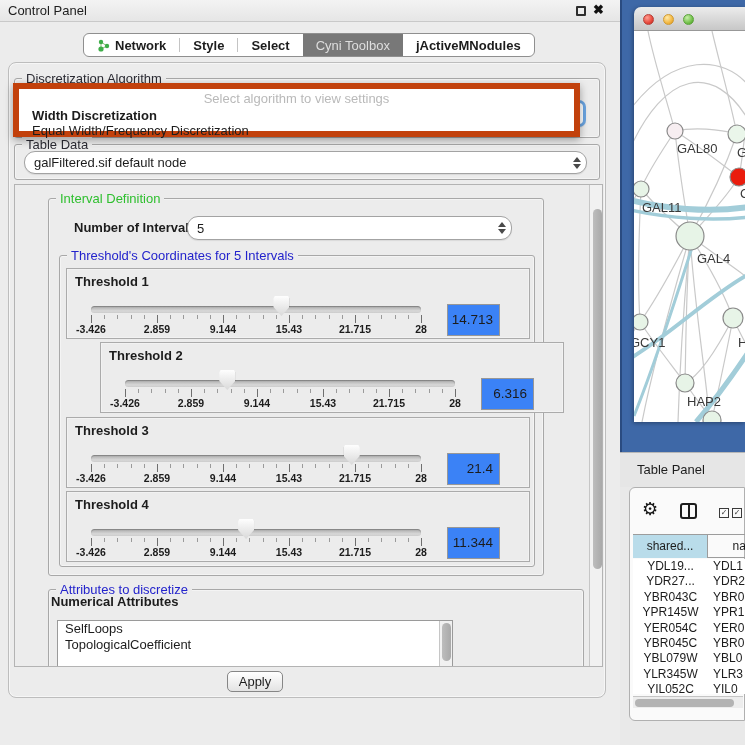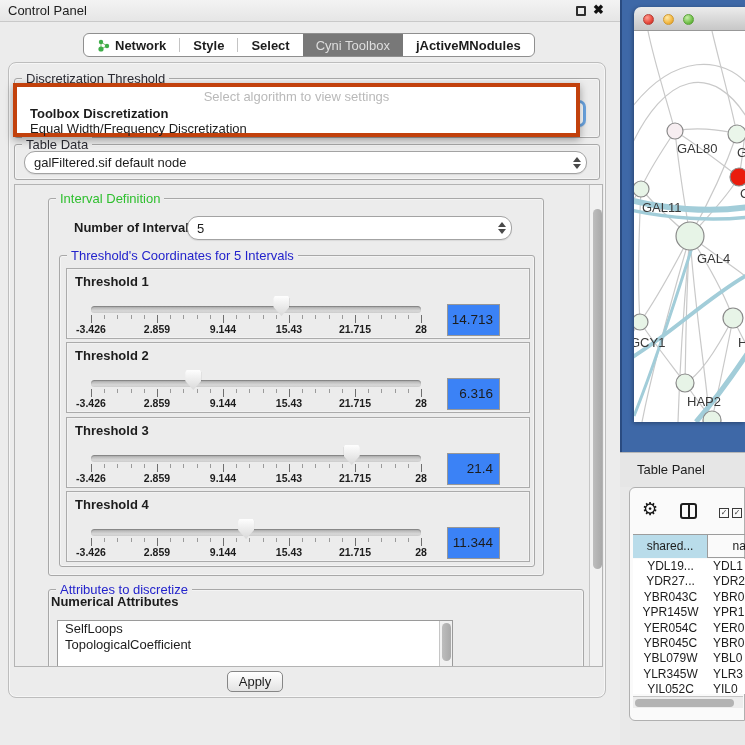--- a/index.html
+++ b/index.html
@@ -28,21 +28,21 @@
   .t-dark { color:#2b2b33; }
   .t-green { color:#2ebf2e; }
   .t-blue  { color:#2323cc; }
 
   .combo { position:absolute; background:#fff; border:1px solid #a3a3a3; border-radius:11px; font-size:13px; display:flex; align-items:center; padding-left:9px; box-shadow:0 1px 1px rgba(0,0,0,.08); }
   .combo .stepper { margin-left:auto; width:16px; display:flex; flex-direction:column; align-items:center; gap:2px; padding-right:3px; }
   .combo .up { width:0; height:0; border-left:4px solid transparent; border-right:4px solid transparent; border-bottom:5px solid #4a4a4a; }
   .combo .dn { width:0; height:0; border-left:4px solid transparent; border-right:4px solid transparent; border-top:5px solid #4a4a4a; }
   .combo.focused { border:3px solid #6aa4e0; border-radius:7px; }
 
-  #algo-popup { left:13px; top:83px; width:567px; height:54px; background:#fff; border:4px solid #c2410c; box-shadow:0 3px 8px rgba(0,0,0,.35); z-index:30; }
+  #algo-popup { left:13px; top:83px; width:567px; height:54px; background:#fff; border:6px solid #c2410c; box-shadow:0 3px 8px rgba(0,0,0,.35); z-index:30; }
   #algo-popup .hint { position:absolute; top:2px; left:0; width:100%; text-align:center; color:#b9b9b9; font-size:13px; }
   #algo-popup .item { position:absolute; left:13px; font-size:13px; white-space:nowrap; }
   #algo-popup .item.selected { font-weight:bold; }
 
   #scrollarea { left:14px; top:184px; width:589px; height:483px; border:1px solid #b3b3b3; background:#ececec; overflow:hidden; }
   .vscroll-track { position:absolute; background:#f1f1f1; border-left:1px solid #c6c6c6; }
   .vscroll-thumb { position:absolute; background:linear-gradient(90deg,#bdbdbd,#a9a9a9); border-radius:5px; }
 
   .thr-row { position:absolute; left:6px; width:464px; height:71px; border:1px solid #ababab; box-shadow:inset 0 0 0 1px #f2f2f2; background:#ececec; }
   .thr-label { position:absolute; left:8px; top:5px; font-size:13px; font-weight:bold; }
@@ -122,32 +122,32 @@
         <span>Cyni Toolbox</span>
       </span>
       <span class="tab">
         <span>jActiveMNodules</span>
       </span>
     </div>
 
   <div id="outer-panel" class="abs"></div>
 
   <div class="group" style="left:14px; top:78px; width:586px; height:60px;">
-    <span class="group-title t-dark">Discretization Threshold</span>
+    <span class="group-title t-dark">Discretization Algorithm</span>
   </div>
   <div class="abs combo focused" style="left:22px; top:100px; width:564px; height:27px;">
     <span class="stepper">
         <i class="up"></i>
         <i class="dn"></i>
       </span>
   </div>
 
   <div id="algo-popup" class="abs">
     <div class="hint">Select algorithm to view settings</div>
-  <div class="item selected" style="top: 19px;">Toolbox Discretization</div>
+  <div class="item selected" style="top: 19px;">Width Discretization</div>
       <div class="item" style="top: 34px;">Equal Width/Frequency Discretization</div>
     </div>
 
   <div class="group" style="left:14px; top:144px; width:586px; height:36px;">
     <span class="group-title t-dark">Table Data</span>
   </div>
   <div class="abs combo" style="left:24px; top:151px; width:563px; height:23px;">
     <span>galFiltered.sif default node</span>
     <span class="stepper">
         <i class="up"></i>
@@ -202,21 +202,21 @@
               <div class="tick minor" style="left: 340.8px;"></div>
               <div class="tick major" style="left: 354px;"></div>
               <div class="tick-label" style="left: -1px;">-3.426</div>
               <div class="tick-label" style="left: 65px;">2.859</div>
               <div class="tick-label" style="left: 131px;">9.144</div>
               <div class="tick-label" style="left: 197px;">15.43</div>
               <div class="tick-label" style="left: 263px;">21.715</div>
               <div class="tick-label" style="left: 329px;">28</div>
               <div class="value-box">14.713</div>
             </div>
-            <div class="thr-row" style="top: 86px;">
+            <div class="thr-row" style="top: 86px; margin-left: 34px;">
               <div class="thr-label">Threshold 2</div>
               <div class="slider-track"></div>
               <div class="slider-thumb" style="left: 118.299px;"></div>
               <div class="tick major" style="left: 24px;"></div>
               <div class="tick minor" style="left: 37.2px;"></div>
               <div class="tick minor" style="left: 50.4px;"></div>
               <div class="tick minor" style="left: 63.6px;"></div>
               <div class="tick minor" style="left: 76.8px;"></div>
               <div class="tick major" style="left: 90px;"></div>
               <div class="tick minor" style="left: 103.2px;"></div>

